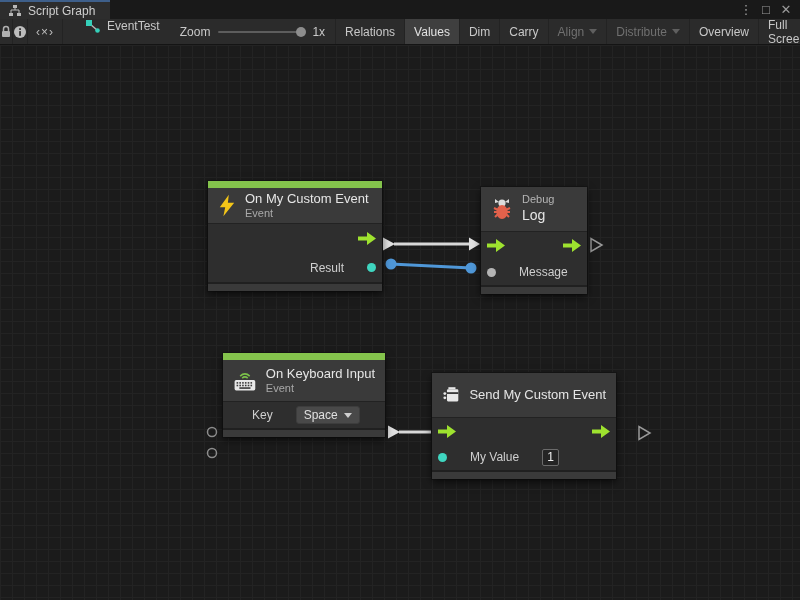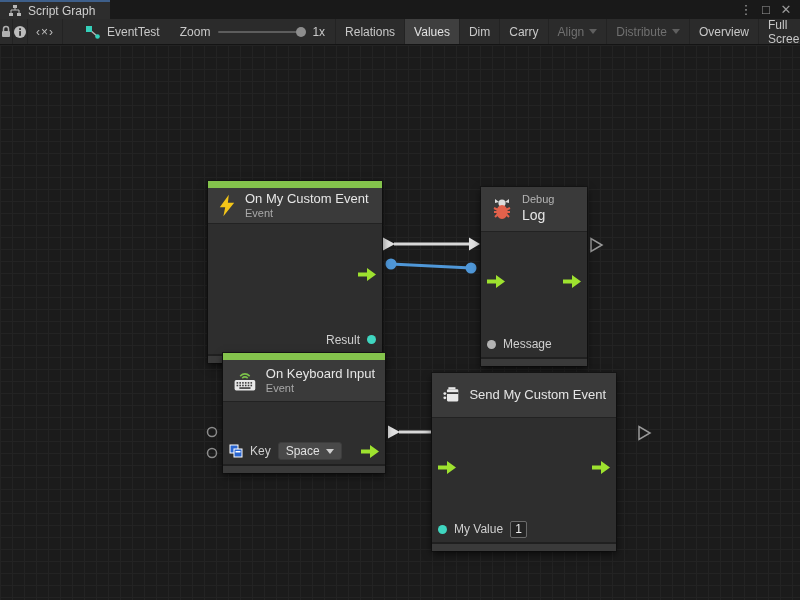--- a/index.html
+++ b/index.html
@@ -12,21 +12,21 @@
   .tab { width:110px; background:#2d2d2d; border-top:2px solid #3e5f8a; display:flex; align-items:center; gap:6px; padding:0 8px; }
   .tab-label { color:#cfcfcf; font-size:12px; white-space:nowrap; }
   .win-controls { margin-left:auto; display:flex; align-items:center; gap:4px; padding-right:6px; }
   .win-btn { color:#9a9a9a; font-size:13px; width:16px; text-align:center; cursor:default; }
 
   
   .toolbar { height:26px; background:#2b2b2b; border-bottom:1px solid #141414; display:flex; align-items:stretch; font-size:12px; color:#c8c8c8; }
   .tbtn { display:flex; align-items:center; justify-content:center; padding:0 8px; border-right:1px solid #232323; }
   .tbtn.icon-btn { width:26px; padding:0; }
   .code-btn { width:60px; color:#bdbdbd; letter-spacing:1px; }
-  .graph-ref { display:flex; align-items:center; gap:6px; padding:0 10px; margin-left:12px; }
+  .graph-ref { display:flex; align-items:flex-start; gap:6px; padding:0 10px; margin-left:12px; }
   .zoom-ctl { display:flex; align-items:center; gap:8px; padding:0 10px; }
   .zoom-track { position:relative; width:86px; height:2px; background:#5d5d5d; border-radius:1px; }
   .zoom-handle { position:absolute; right:-2px; top:-4px; width:10px; height:10px; border-radius:50%; background:#8d8d8d; }
   .tb-right { margin-left:auto; display:flex; align-items:stretch; }
   .tb-right .tbtn { border-left:1px solid #232323; border-right:none; padding:0 9px; }
   .tbtn.active { background:#3f3f3f; color:#e2e2e2; }
   .tbtn.disabled { color:#707070; }
   .caret { width:0; height:0; border-left:4px solid transparent; border-right:4px solid transparent; border-top:5px solid #8a8a8a; margin-left:5px; }
   .tbtn.disabled .caret { border-top-color:#5f5f5f; }
 
@@ -40,21 +40,21 @@
   
   .node { position:absolute; box-shadow:0 3px 8px rgba(0,0,0,.65), 0 0 0 1px #161616; }
   .node .bar { height:7px; background:#84c34c; }
   .node .head { background:#3a3a3a; display:flex; align-items:center; gap:9px; padding:12px 10px; }
   .node .titles { display:flex; flex-direction:column; justify-content:center; line-height:1.25; }
   .node .title { color:#e6e6e6; font-size:13px; white-space:nowrap; }
   .node .subtitle { color:#a9a9a9; font-size:11px; }
   .node .cat { color:#b5b5b5; font-size:11px; }
   .node .title-big { color:#e6e6e6; font-size:14px; }
   .node .body { background:#2e2e2e; border-top:1px solid #222; }
-  .row { display:flex; align-items:center; gap:7px; padding:0 6px;margin-top:36px; }
+  .row { display:flex; align-items:center; gap:23px; padding:0 6px; }
   .row .spacer { flex:1; }
   .port-label { color:#cfcfcf; font-size:12px; white-space:nowrap; }
   .dot { width:9px; height:9px; border-radius:50%; flex:0 0 auto; }
   .dot.cyan { background:#3fd6c0; }
   .dot.gray { background:#b4b4b4; }
   .node .foot { height:9px; background:#3a3a3a; border-top:2px solid #202020; }
   .dropdown { display:flex; align-items:center; gap:6px; background:#494949; border:1px solid #3d3d3d; border-radius:3px; padding:1px 7px; color:#e0e0e0; font-size:12px; }
   .dd-caret { width:0; height:0; border-left:4px solid transparent; border-right:4px solid transparent; border-top:5px solid #cfcfcf; }
   .value-box { width:17px; height:17px; background:#242424; border:1px solid #6b6b6b; border-radius:2px; color:#eee; font-size:12px; text-align:center; font-family:"Liberation Sans",sans-serif; }
 </style>

